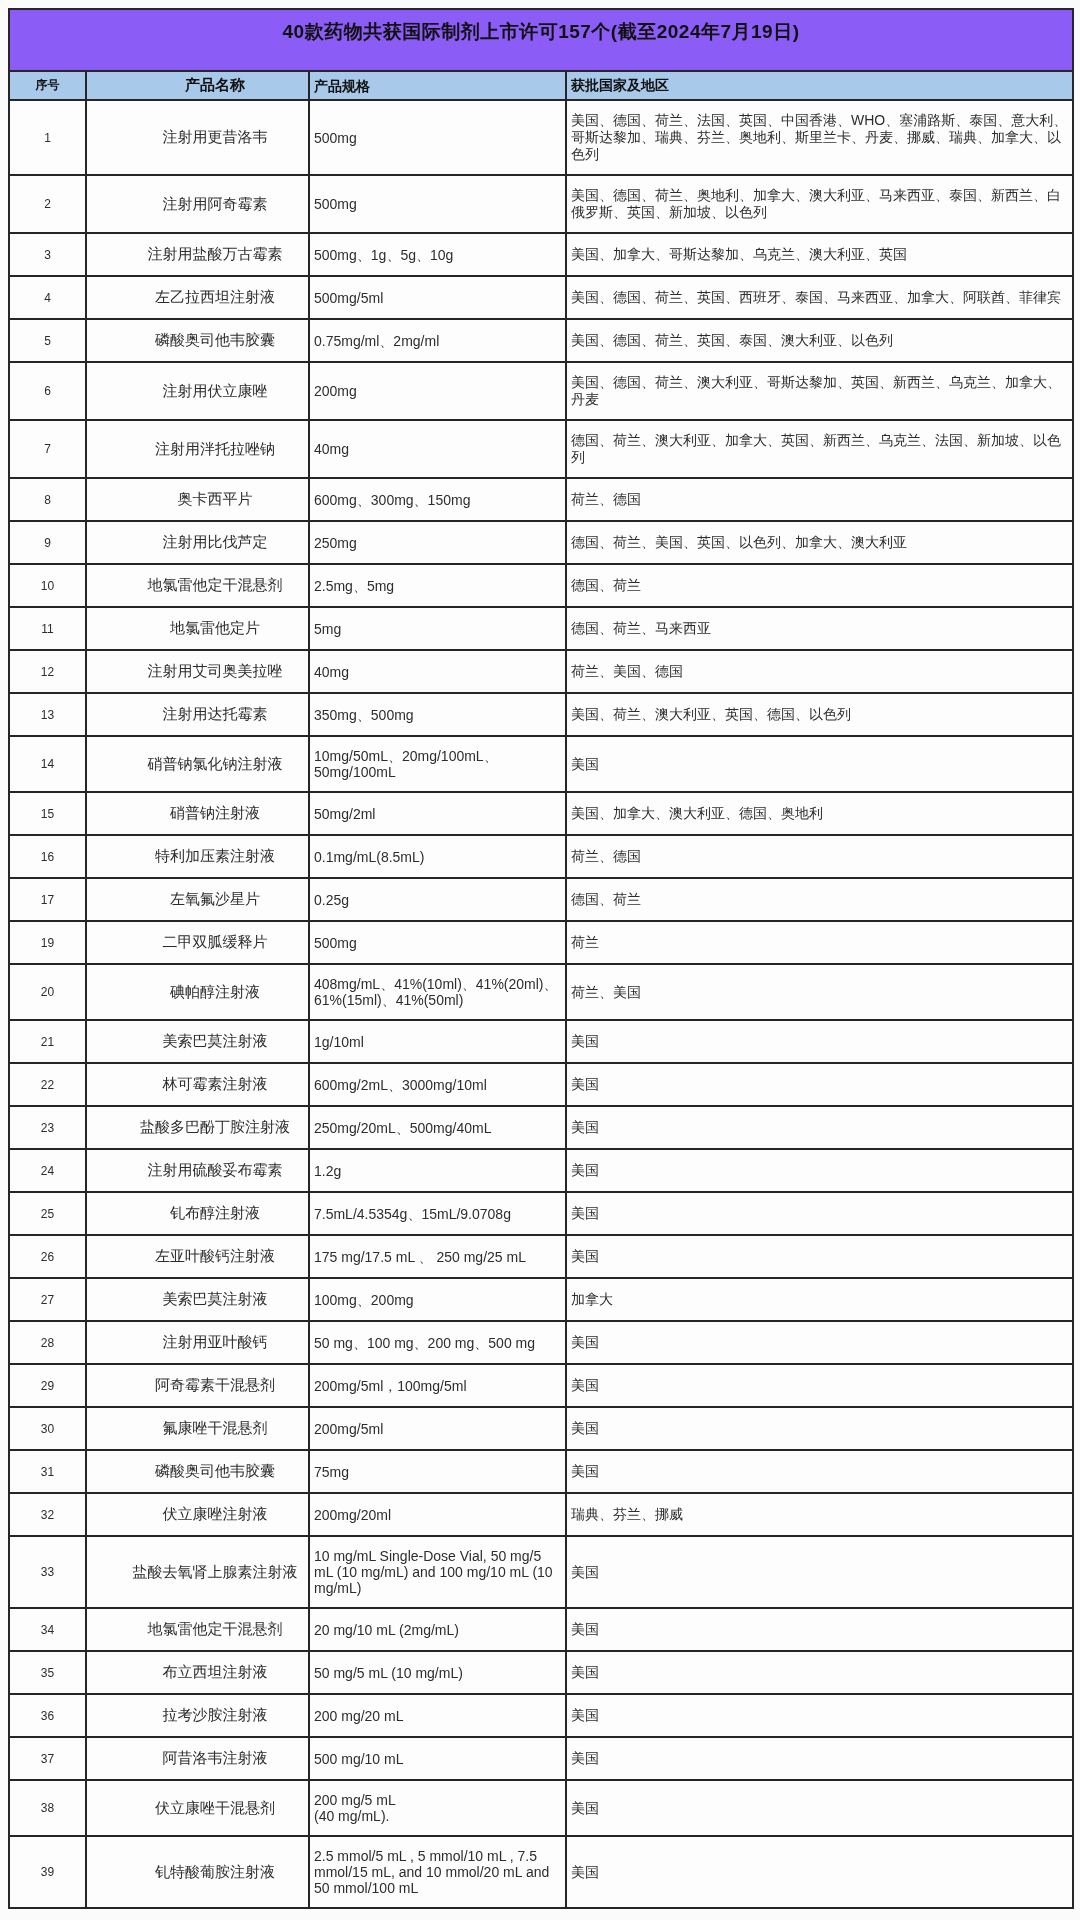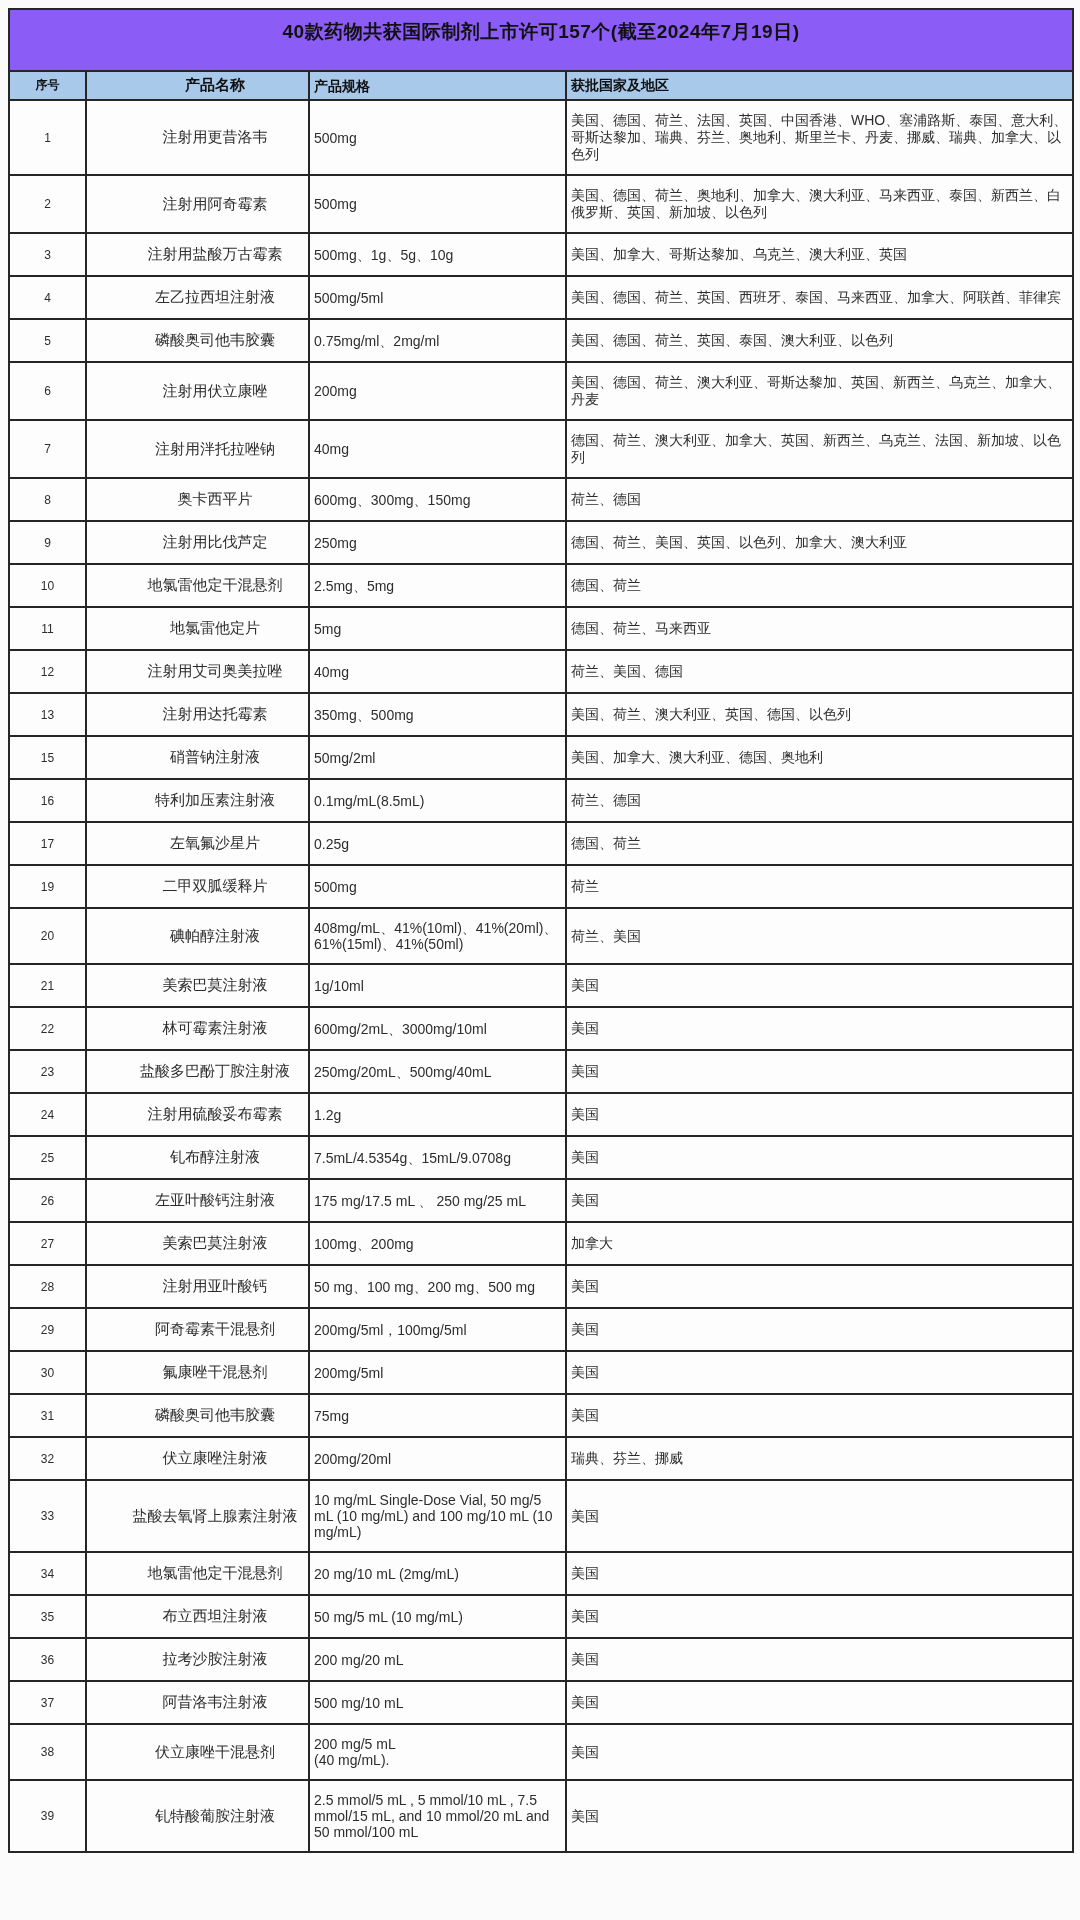--- a/index.html
+++ b/index.html
@@ -136,20 +136,26 @@
           <td class="col-spec">40mg</td>
           <td class="col-countries">荷兰、美国、德国</td>
         </tr>
         <tr>
           <td class="col-no">13</td>
           <td class="col-name">注射用达托霉素</td>
           <td class="col-spec">350mg、500mg</td>
           <td class="col-countries">美国、荷兰、澳大利亚、英国、德国、以色列</td>
         </tr>
         <tr>
+          <td class="col-no">14</td>
+          <td class="col-name">硝普钠氯化钠注射液</td>
+          <td class="col-spec">10mg/50mL、20mg/100mL、50mg/100mL</td>
+          <td class="col-countries">美国</td>
+        </tr>
+        <tr>
           <td class="col-no">15</td>
           <td class="col-name">硝普钠注射液</td>
           <td class="col-spec">50mg/2ml</td>
           <td class="col-countries">美国、加拿大、澳大利亚、德国、奥地利</td>
         </tr>
         <tr>
           <td class="col-no">16</td>
           <td class="col-name">特利加压素注射液</td>
           <td class="col-spec">0.1mg/mL(8.5mL)</td>
           <td class="col-countries">荷兰、德国</td>

